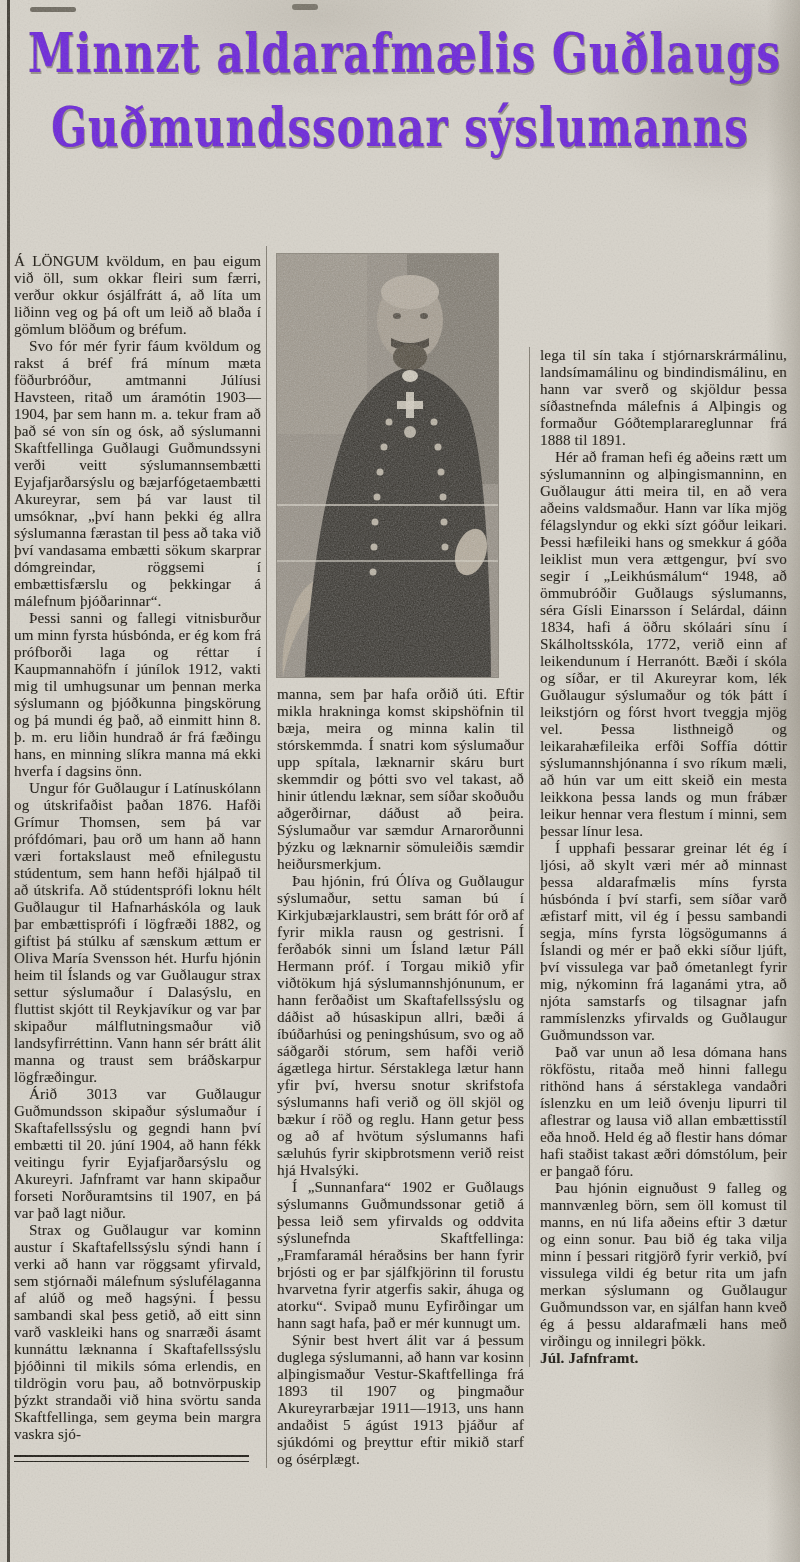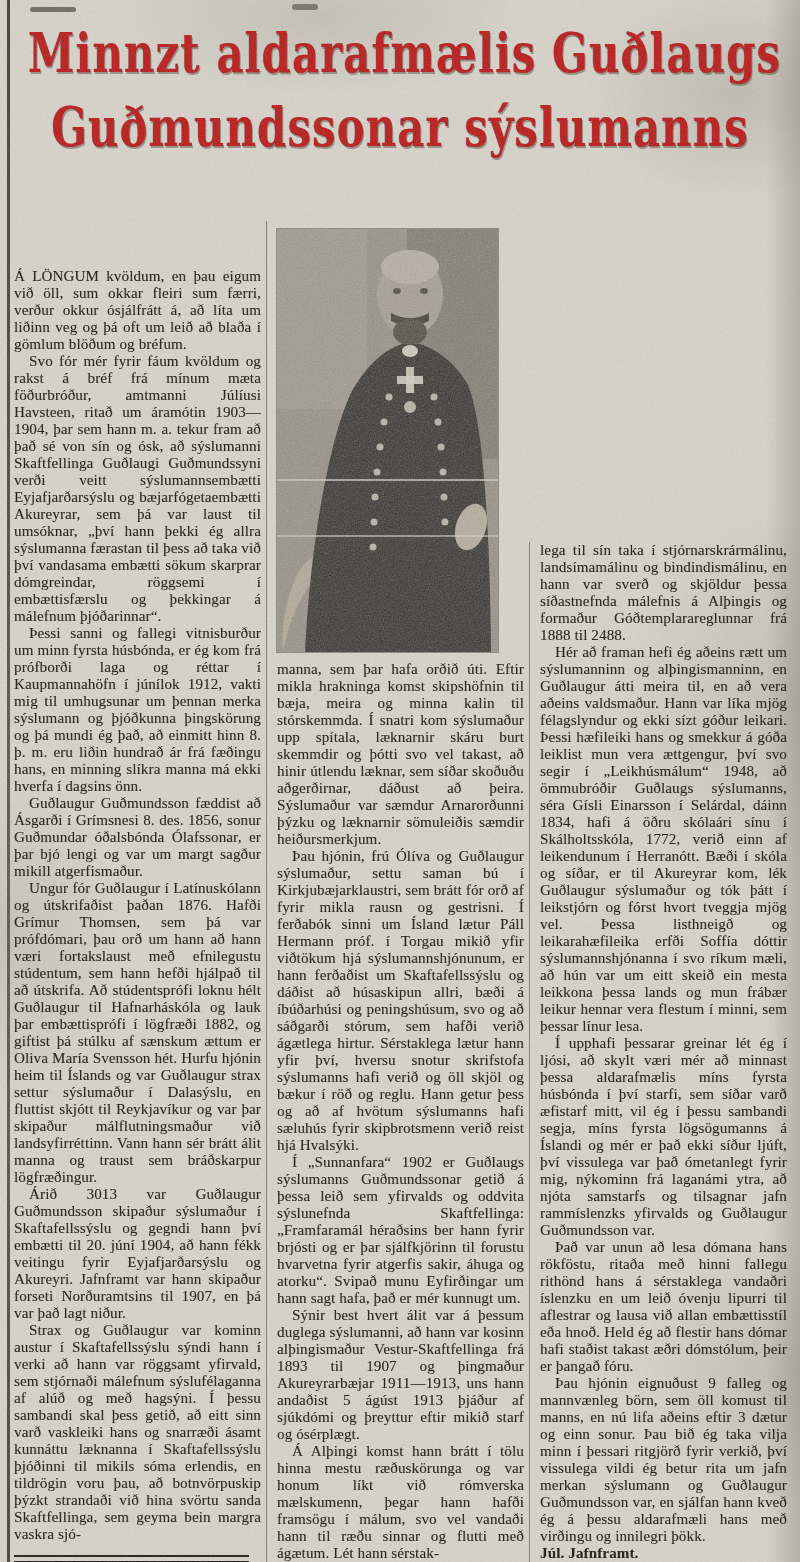--- a/index.html
+++ b/index.html
@@ -19,34 +19,34 @@
       radial-gradient(300px 120px at 40% 1%, rgba(100,92,78,.16), rgba(100,92,78,0) 70%),
       radial-gradient(160px 240px at 1% 60%, rgba(100,92,78,.14), rgba(100,92,78,0) 70%);
   }
   .right-shade{position:absolute;right:0;top:0;bottom:0;width:34px;pointer-events:none;
     background:linear-gradient(to right, rgba(92,85,72,0), rgba(92,85,72,.28));}
   .edge-line{position:absolute;left:7px;top:0;bottom:0;width:3px;
     background:linear-gradient(#26221b,#4d4739 60%,#2e2a22);opacity:.85;}
   .smudge-a{position:absolute;top:7px;left:30px;width:46px;height:5px;background:#39342a;border-radius:3px;opacity:.65;}
   .smudge-b{position:absolute;top:4px;left:292px;width:26px;height:6px;background:#39342a;border-radius:3px;opacity:.55;}
 
-  .headline{margin:16px 28px 0 28px;color:#b91c1c;}
+  .headline{margin:16px 28px 0 28px;color:#6d28d9;}
   .headline .hl{
     display:block;text-align:center;
     font-family:"DejaVu Serif","Liberation Serif",serif;
     font-weight:800;font-size:42px;line-height:60px;letter-spacing:1px;
     transform:scaleY(1.28);transform-origin:center top;
     text-shadow:1px 1px 0 rgba(25,18,6,.35), -0.5px 0 0 rgba(25,18,6,.25);
     white-space:nowrap;
   }
   .headline .hl2{margin-top:14px;}
 
   .cols{
     position:absolute;top:152px;left:14px;bottom:0;
-    display:flex;align-items:flex-end;
+    display:flex;align-items:center;
   }
   .col{flex:0 0 247px;width:247px;overflow:hidden;padding-right:5px;}
   .col.sep{border-left:1px solid rgba(62,56,45,.55);padding-left:10px;}
   .col p{
     margin:0;color:#1d1a13;
     font-size:15px;line-height:17px;letter-spacing:.15px;
     text-align:justify;
     text-shadow:.4px .4px .4px rgba(35,28,15,.3);
   }
   .col p.ind{text-indent:15px;}
@@ -75,21 +75,20 @@
     <span class="hl">Minnzt aldarafmælis Guðlaugs</span>
     <span class="hl hl2">Guðmundssonar sýslumanns</span>
   </div>
 
   <div class="cols">
 
     <div class="col">
       <p>Á LÖNGUM kvöldum, en þau eigum við öll, sum okkar fleiri sum færri, verður okkur ósjálfrátt á, að líta um liðinn veg og þá oft um leið að blaða í gömlum blöðum og bréfum.</p>
       <p class="ind">Svo fór mér fyrir fáum kvöldum og rakst á bréf frá mínum mæta föðurbróður, amtmanni Júlíusi Havsteen, ritað um áramótin 1903—1904, þar sem hann m. a. tekur fram að það sé von sín og ósk, að sýslumanni Skaftfellinga Guðlaugi Guðmundssyni verði veitt sýslumannsembætti Eyjafjarðarsýslu og bæjarfógetaembætti Akureyrar, sem þá var laust til umsóknar, „því hann þekki ég allra sýslumanna færastan til þess að taka við því vandasama embætti sökum skarprar dómgreindar, röggsemi í embættisfærslu og þekkingar á málefnum þjóðarinnar“.</p>
       <p class="ind">Þessi sanni og fallegi vitnisburður um minn fyrsta húsbónda, er ég kom frá prófborði laga og réttar í Kaupmannahöfn í júnílok 1912, vakti mig til umhugsunar um þennan merka sýslumann og þjóðkunna þingskörung og þá mundi ég það, að einmitt hinn 8. þ. m. eru liðin hundrað ár frá fæðingu hans, en minning slíkra manna má ekki hverfa í dagsins önn.</p>
-      <p class="ind">Guðlaugur Guðmundsson fæddist að Ásgarði í Grímsnesi 8. des. 1856, sonur Guðmundar óðalsbónda Ólafssonar, er þar bjó lengi og var um margt sagður mikill atgerfismaður.</p>
       <p class="ind">Ungur fór Guðlaugur í Latínuskólann og útskrifaðist þaðan 1876. Hafði Grímur Thomsen, sem þá var prófdómari, þau orð um hann að hann væri fortakslaust með efnilegustu stúdentum, sem hann hefði hjálpað til að útskrifa. Að stúdentsprófi loknu hélt Guðlaugur til Hafnarháskóla og lauk þar embættisprófi í lögfræði 1882, og giftist þá stúlku af sænskum ættum er Oliva María Svensson hét. Hurfu hjónin heim til Íslands og var Guðlaugur strax settur sýslumaður í Dalasýslu, en fluttist skjótt til Reykjavíkur og var þar skipaður málflutningsmaður við landsyfirréttinn. Vann hann sér brátt álit manna og traust sem bráðskarpur lögfræðingur.</p>
       <p class="ind">Árið 3013 var Guðlaugur Guðmundsson skipaður sýslumaður í Skaftafellssýslu og gegndi hann því embætti til 20. júní 1904, að hann fékk veitingu fyrir Eyjafjarðarsýslu og Akureyri. Jafnframt var hann skipaður forseti Norðuramtsins til 1907, en þá var það lagt niður.</p>
       <p class="ind">Strax og Guðlaugur var kominn austur í Skaftafellssýslu sýndi hann í verki að hann var röggsamt yfirvald, sem stjórnaði málefnum sýslufélaganna af alúð og með hagsýni. Í þessu sambandi skal þess getið, að eitt sinn varð vaskleiki hans og snarræði ásamt kunnáttu læknanna í Skaftafellssýslu þjóðinni til mikils sóma erlendis, en tildrögin voru þau, að botnvörpuskip þýzkt strandaði við hina svörtu sanda Skaftfellinga, sem geyma bein margra vaskra sjó-</p>
       <div class="end-rule"></div>
     </div>
 
     <div class="col sep">
       <div class="photo">
         <svg width="221" height="423" viewBox="0 0 221 423" aria-hidden="true">
           <defs>
@@ -140,25 +139,24 @@
           <rect x="0" y="250" width="221" height="2" fill="#d9d3c6" opacity="0.7"></rect>
           <rect x="0" y="306" width="221" height="2" fill="#d9d3c6" opacity="0.6"></rect>
 
           <rect width="221" height="423" filter="url(#photoGrain)" opacity="0.35"></rect>
         </svg>
       </div>
       <p>manna, sem þar hafa orðið úti. Eftir mikla hrakninga komst skipshöfnin til bæja, meira og minna kalin til stórskemmda. Í snatri kom sýslumaður upp spítala, læknarnir skáru burt skemmdir og þótti svo vel takast, að hinir útlendu læknar, sem síðar skoðuðu aðgerðirnar, dáðust að þeira. Sýslumaður var sæmdur Arnarorðunni þýzku og læknarnir sömuleiðis sæmdir heiðursmerkjum.</p>
       <p class="ind">Þau hjónin, frú Ólíva og Guðlaugur sýslumaður, settu saman bú í Kirkjubæjarklaustri, sem brátt fór orð af fyrir mikla rausn og gestrisni. Í ferðabók sinni um Ísland lætur Páll Hermann próf. í Torgau mikið yfir viðtökum hjá sýslumannshjónunum, er hann ferðaðist um Skaftafellssýslu og dáðist að húsaskipun allri, bæði á íbúðarhúsi og peningshúsum, svo og að sáðgarði stórum, sem hafði verið ágætlega hirtur. Sérstaklega lætur hann yfir því, hversu snotur skrifstofa sýslumanns hafi verið og öll skjöl og bækur í röð og reglu. Hann getur þess og að af hvötum sýslumanns hafi sæluhús fyrir skipbrotsmenn verið reist hjá Hvalsýki.</p>
       <p class="ind">Í „Sunnanfara“ 1902 er Guðlaugs sýslumanns Guðmundssonar getið á þessa leið sem yfirvalds og oddvita sýslunefnda Skaftfellinga: „Framfaramál héraðsins ber hann fyrir brjósti og er þar sjálfkjörinn til forustu hvarvetna fyrir atgerfis sakir, áhuga og atorku“. Svipað munu Eyfirðingar um hann sagt hafa, það er mér kunnugt um.</p>
       <p class="ind">Sýnir best hvert álit var á þessum duglega sýslumanni, að hann var kosinn alþingismaður Vestur-Skaftfellinga frá 1893 til 1907 og þingmaður Akureyrarbæjar 1911—1913, uns hann andaðist 5 ágúst 1913 þjáður af sjúkdómi og þreyttur eftir mikið starf og ósérplægt.</p>
-      <p class="ind">Á Alþingi komst hann brátt í tölu hinna mestu ræðuskörunga og var honum líkt við rómverska mælskumenn, þegar hann hafði framsögu í málum, svo vel vandaði hann til ræðu sinnar og flutti með ágætum. Lét hann sérstak-</p>
     </div>
 
     <div class="col sep">
-      <p>lega til sín taka í stjórnarskrármálinu, landsímamálinu og bindindismálinu, en hann var sverð og skjöldur þessa síðastnefnda málefnis á Alþingis og formaður Góðtemplarareglunnar frá 1888 til 2488.</p>
+      <p>lega til sín taka í stjórnarskrármálinu, landsímamálinu og bindindismálinu, en hann var sverð og skjöldur þessa síðastnefnda málefnis á Alþingis og formaður Góðtemplarareglunnar frá 1888 til 1891.</p>
       <p class="ind">Hér að framan hefi ég aðeins rætt um sýslumanninn og alþingismanninn, en Guðlaugur átti meira til, en að vera aðeins valdsmaður. Hann var líka mjög félagslyndur og ekki sízt góður leikari. Þessi hæfileiki hans og smekkur á góða leiklist mun vera ættgengur, því svo segir í „Leikhúsmálum“ 1948, að ömmubróðir Guðlaugs sýslumanns, séra Gísli Einarsson í Selárdal, dáinn 1834, hafi á öðru skólaári sínu í Skálholtsskóla, 1772, verið einn af leikendunum í Herranótt. Bæði í skóla og síðar, er til Akureyrar kom, lék Guðlaugur sýslumaður og tók þátt í leikstjórn og fórst hvort tveggja mjög vel. Þessa listhneigð og leikarahæfileika erfði Soffía dóttir sýslumannshjónanna í svo ríkum mæli, að hún var um eitt skeið ein mesta leikkona þessa lands og mun frábær leikur hennar vera flestum í minni, sem þessar línur lesa.</p>
       <p class="ind">Í upphafi þessarar greinar lét ég í ljósi, að skylt væri mér að minnast þessa aldarafmælis míns fyrsta húsbónda í því starfi, sem síðar varð æfistarf mitt, vil ég í þessu sambandi segja, míns fyrsta lögsögumanns á Íslandi og mér er það ekki síður ljúft, því vissulega var það ómetanlegt fyrir mig, nýkominn frá laganámi ytra, að njóta samstarfs og tilsagnar jafn rammíslenzks yfirvalds og Guðlaugur Guðmundsson var.</p>
       <p class="ind">Það var unun að lesa dómana hans rökföstu, ritaða með hinni fallegu rithönd hans á sérstaklega vandaðri íslenzku en um leið óvenju lipurri til aflestrar og lausa við allan embættisstíl eða hnoð. Held ég að flestir hans dómar hafi staðist takast æðri dómstólum, þeir er þangað fóru.</p>
       <p class="ind">Þau hjónin eignuðust 9 falleg og mannvænleg börn, sem öll komust til manns, en nú lifa aðeins eftir 3 dætur og einn sonur. Þau bið ég taka vilja minn í þessari ritgjörð fyrir verkið, því vissulega vildi ég betur rita um jafn merkan sýslumann og Guðlaugur Guðmundsson var, en sjálfan hann kveð ég á þessu aldarafmæli hans með virðingu og innilegri þökk.</p>
       <p class="sig">Júl. Jafnframt.</p>
     </div>
 
   </div>
 
   <svg class="grain" width="800" height="1562" aria-hidden="true">

